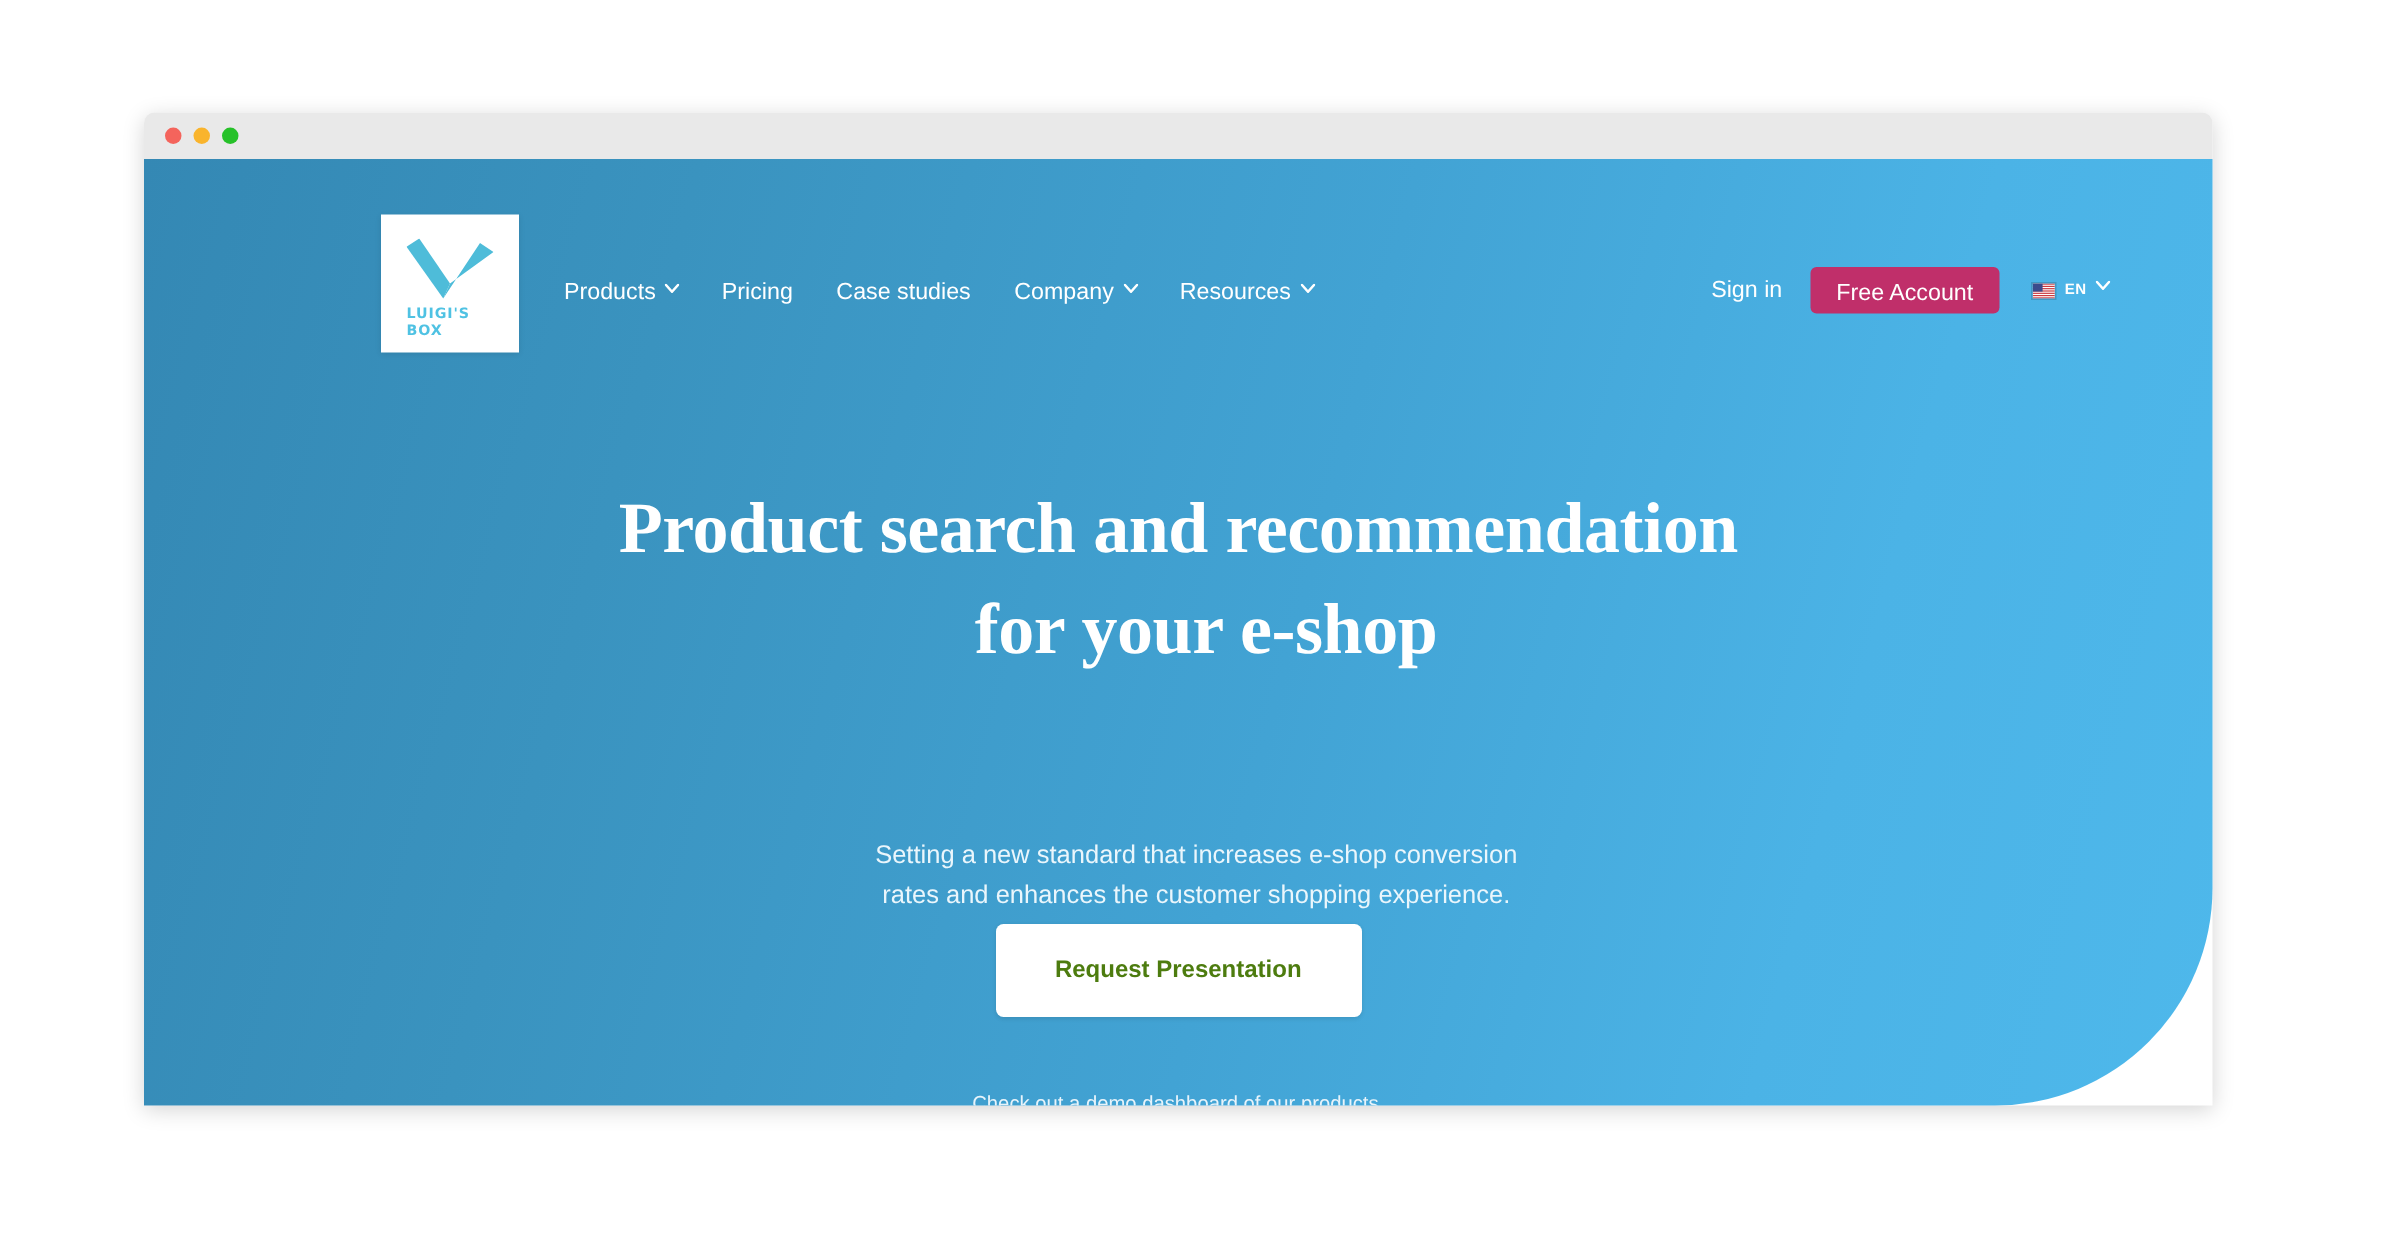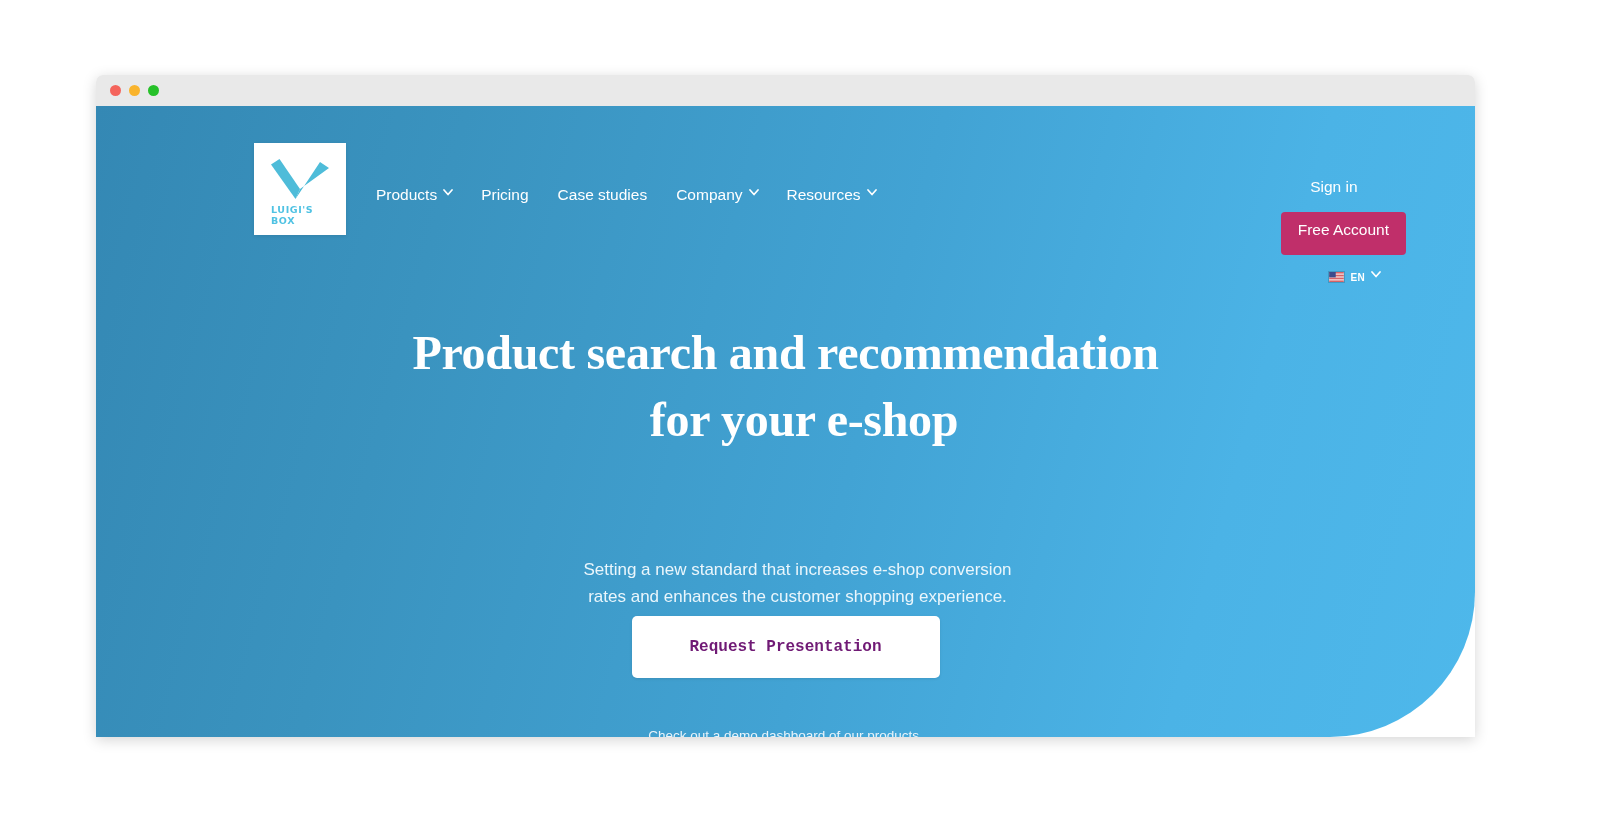--- a/index.html
+++ b/index.html
@@ -128,35 +128,34 @@
     top: -2px;
   }
   .chev svg { display: block; }
 
   .header-right {
     position: absolute;
     right: 69px;
     top: 72px;
     display: flex;
     align-items: center;
-    gap: 16px;
-    flex-direction: column;
+    gap: 0px;
   }
   .signin-link {
     color: #ffffff;
     font-size: 15.5px;
     margin-right: 19px;
     cursor: pointer;
     white-space: nowrap;
   }
   .free-account-btn {
     background: #c02f6a;
     color: #ffffff;
     font-size: 15.5px;
-    padding: 9px 17px 16px 17px;
+    padding: 9px 17px 4px 17px;
     border: none;
     border-radius: 4px;
     cursor: pointer;
     font-family: "Liberation Sans", sans-serif;
     white-space: nowrap;
   }
   .lang-switch {
     display: flex;
     align-items: center;
     gap: 6px;
@@ -215,29 +214,29 @@
   .cta-wrap {
     position: absolute;
     left: 0;
     top: 510px;
     width: 100%;
     display: flex;
     justify-content: center;
   }
   .cta-btn {
     background: #ffffff;
-    color: #701a75;
+    color: #4d7c0f;
     font-size: 16px;
     font-weight: bold;
-    width: 308px;
+    width: 244px;
     height: 62px;
     border: none;
     border-radius: 5px;
     cursor: pointer;
-    font-family: Liberation Mono, monospace;
+    font-family: Liberation Sans, sans-serif;
     box-shadow: 0 1px 3px rgba(0,0,0,0.10);
   }
 
   .demo-note {
     position: absolute;
     left: 0;
     top: 620px;
     width: 100%;
     color: #e8f4fb;
     font-size: 13.5px;

